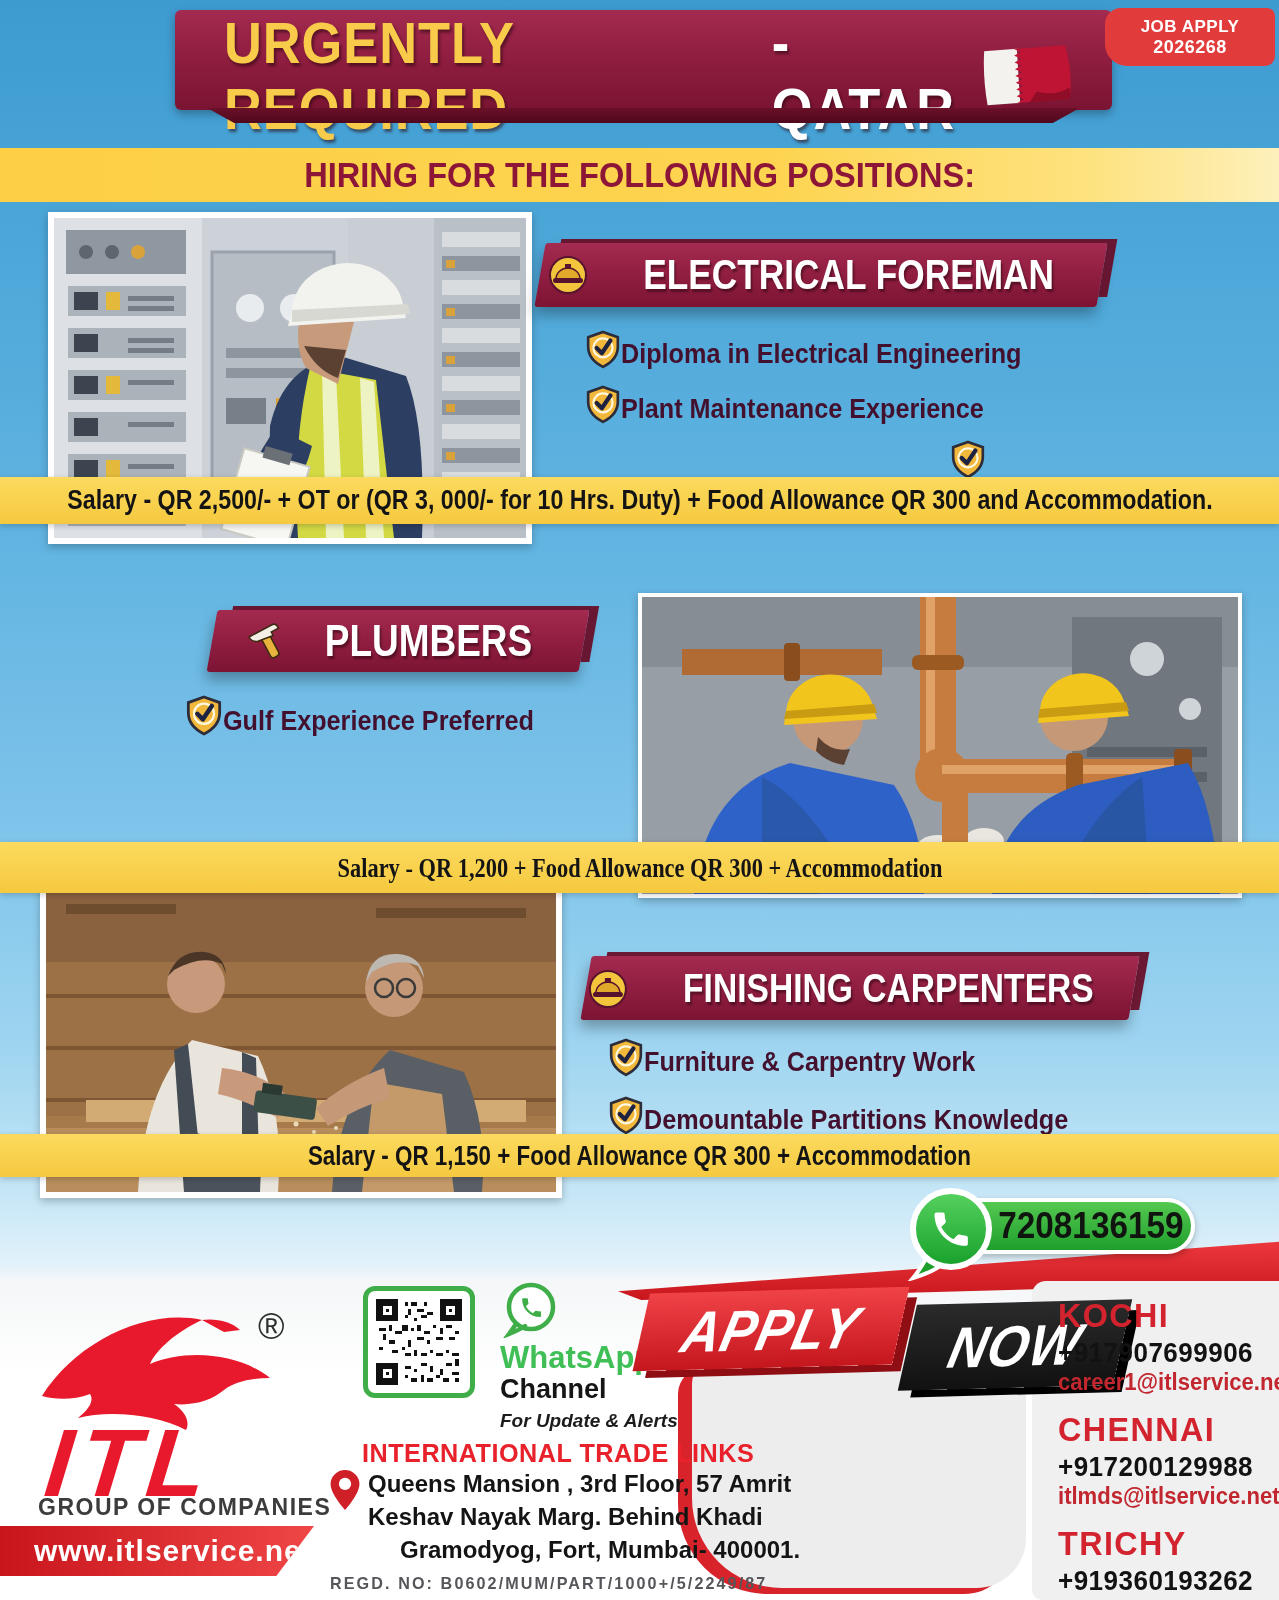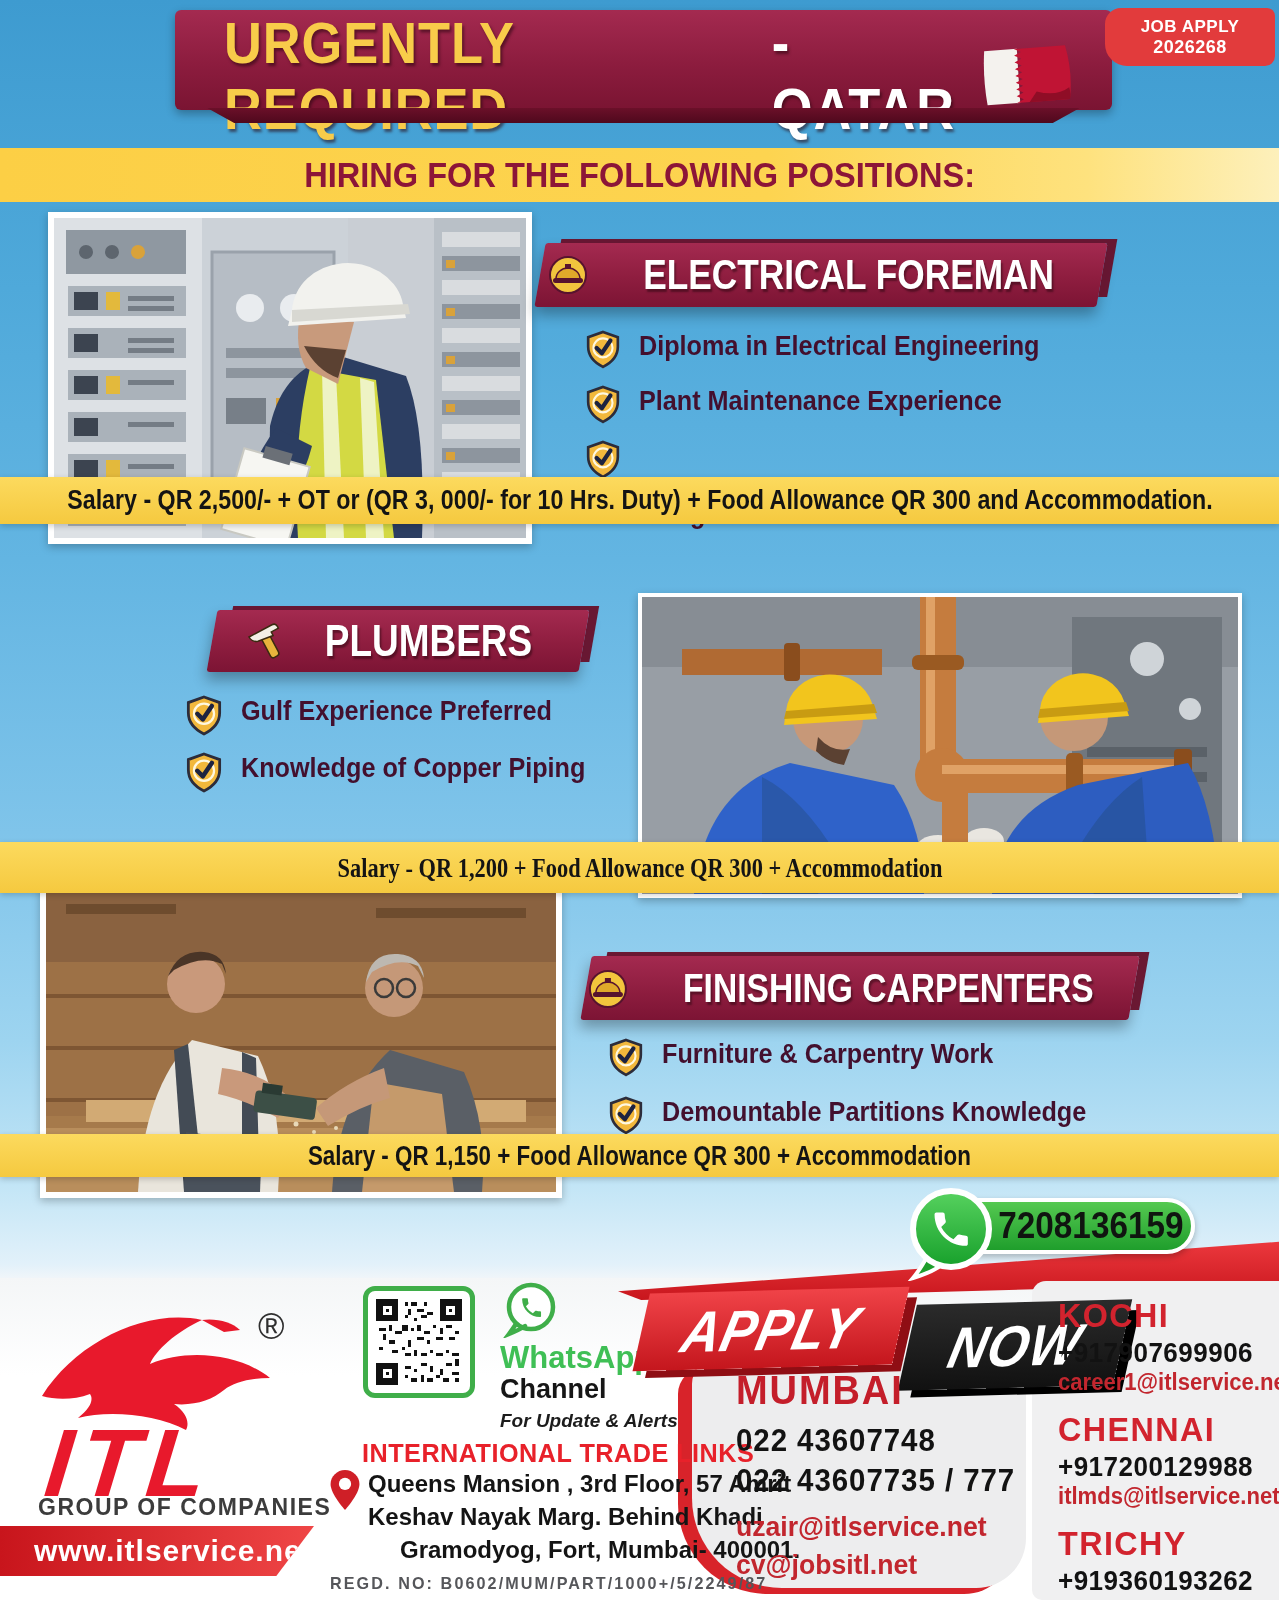--- a/index.html
+++ b/index.html
@@ -50,21 +50,21 @@
   .ribbon{
     transform:skewX(-10deg);z-index:3;border-radius:3px;
     background:linear-gradient(180deg,#a42a50 0%,#8e1d3f 55%,#7c1434 100%);
     box-shadow:12px -7px 0 -3px rgba(104,15,41,.95),0 8px 14px rgba(0,0,0,.3);
     display:flex;align-items:center;justify-content:center;
   }
   .ribbon-inner{transform:skewX(10deg);display:flex;align-items:center;gap:16px;}
   .ribbon-text{font-weight:800;color:#fff;transform:scaleX(.84);transform-origin:center;white-space:nowrap;text-shadow:2px 3px 2px rgba(30,5,12,.45);}
 
   
-  .req{position:absolute;display:flex;align-items:flex-start;gap:18px;z-index:2;}
+  .req{position:absolute;display:flex;align-items:flex-end;z-index:2;}
   .req .req-text{font-size:28px;font-weight:800;color:#43102e;transform:scaleX(.9);transform-origin:left center;white-space:nowrap;}
 
   
   .band{
     position:absolute;left:0;width:1279px;z-index:2;
     background:linear-gradient(180deg,#fcda5e,#f5c93f);
     display:flex;align-items:center;justify-content:center;
     box-shadow:0 2px 6px rgba(0,0,0,.2);
   }
   .band span{font-weight:800;color:#141414;white-space:nowrap;}
@@ -319,28 +319,20 @@
     </div>
   </div>
 
   <div class="req" style="left:185px;top:695px;">
     <svg width="38" height="42" viewBox="0 0 34 36">
       <path d="M17 1 L31 6 V15 C31 24 25 30 17 34 C9 30 3 24 3 15 V6 Z" fill="#f2b83c" stroke="#2c2c3a" stroke-width="2.5"></path>
       <circle cx="17" cy="16" r="9" fill="none" stroke="#fff8e0" stroke-width="2"></circle>
       <path d="M11 16 L16 21 L24 9" fill="none" stroke="#1d2340" stroke-width="4" stroke-linecap="round" stroke-linejoin="round"></path>
     </svg>
     <span class="req-text">Gulf Experience Preferred</span>
-  </div>
-  <div class="req" style="left:185px;top:752px;">
-    <svg width="38" height="42" viewBox="0 0 34 36">
-      <path d="M17 1 L31 6 V15 C31 24 25 30 17 34 C9 30 3 24 3 15 V6 Z" fill="#f2b83c" stroke="#2c2c3a" stroke-width="2.5"></path>
-      <circle cx="17" cy="16" r="9" fill="none" stroke="#fff8e0" stroke-width="2"></circle>
-      <path d="M11 16 L16 21 L24 9" fill="none" stroke="#1d2340" stroke-width="4" stroke-linecap="round" stroke-linejoin="round"></path>
-    </svg>
-    <span class="req-text">Knowledge of Copper Piping</span>
   </div>
 
   <div class="abs photo" style="left:638px;top:593px;width:604px;height:305px;border-width:4px;">
     <svg viewBox="0 0 596 297" preserveAspectRatio="none">
       <rect width="596" height="297" fill="#989ea5"></rect>
       <rect x="0" y="0" width="596" height="70" fill="#878d94"></rect>
       <rect x="430" y="20" width="150" height="260" fill="#70777e"></rect>
       <circle cx="505" cy="62" r="17" fill="#cfd4d8"></circle>
         <circle cx="548" cy="112" r="11" fill="#cfd4d8"></circle>
       <rect x="445" y="150" width="120" height="10" fill="#5a6168"></rect>
@@ -577,27 +569,20 @@
   <div class="addr addr3">Gramodyog, Fort, Mumbai- 400001.</div>
   <div class="abs regd">REGD. NO: B0602/MUM/PART/1000+/5/2249/87</div>
 
   <div class="abs apply-red">
     <span class="apply-word">APPLY</span>
   </div>
   <div class="abs apply-black">
     <span class="apply-word">NOW</span>
   </div>
 
-  <div class="abs mumbai">
-    <span class="city-big" style="margin-bottom:10px;">MUMBAI</span>
-    <span class="phone-big">022 43607748</span>
-    <span class="phone-big" style="margin-top:4px;">022 43607735 / 777</span>
-    <span class="email-big" style="margin-top:12px;">uzair@itlservice.net</span>
-    <span class="email-big" style="margin-top:6px;">cv@jobsitl.net</span>
-  </div>
 
   <div class="abs offices-col">
     <div class="office">
       <span class="city-sm">KOCHI</span>
       <span class="phone-sm">+917907699906</span>
       <span class="email-sm">career1@itlservice.net</span>
     </div>
     <div class="office">
       <span class="city-sm">CHENNAI</span>
       <span class="phone-sm">+917200129988</span>

